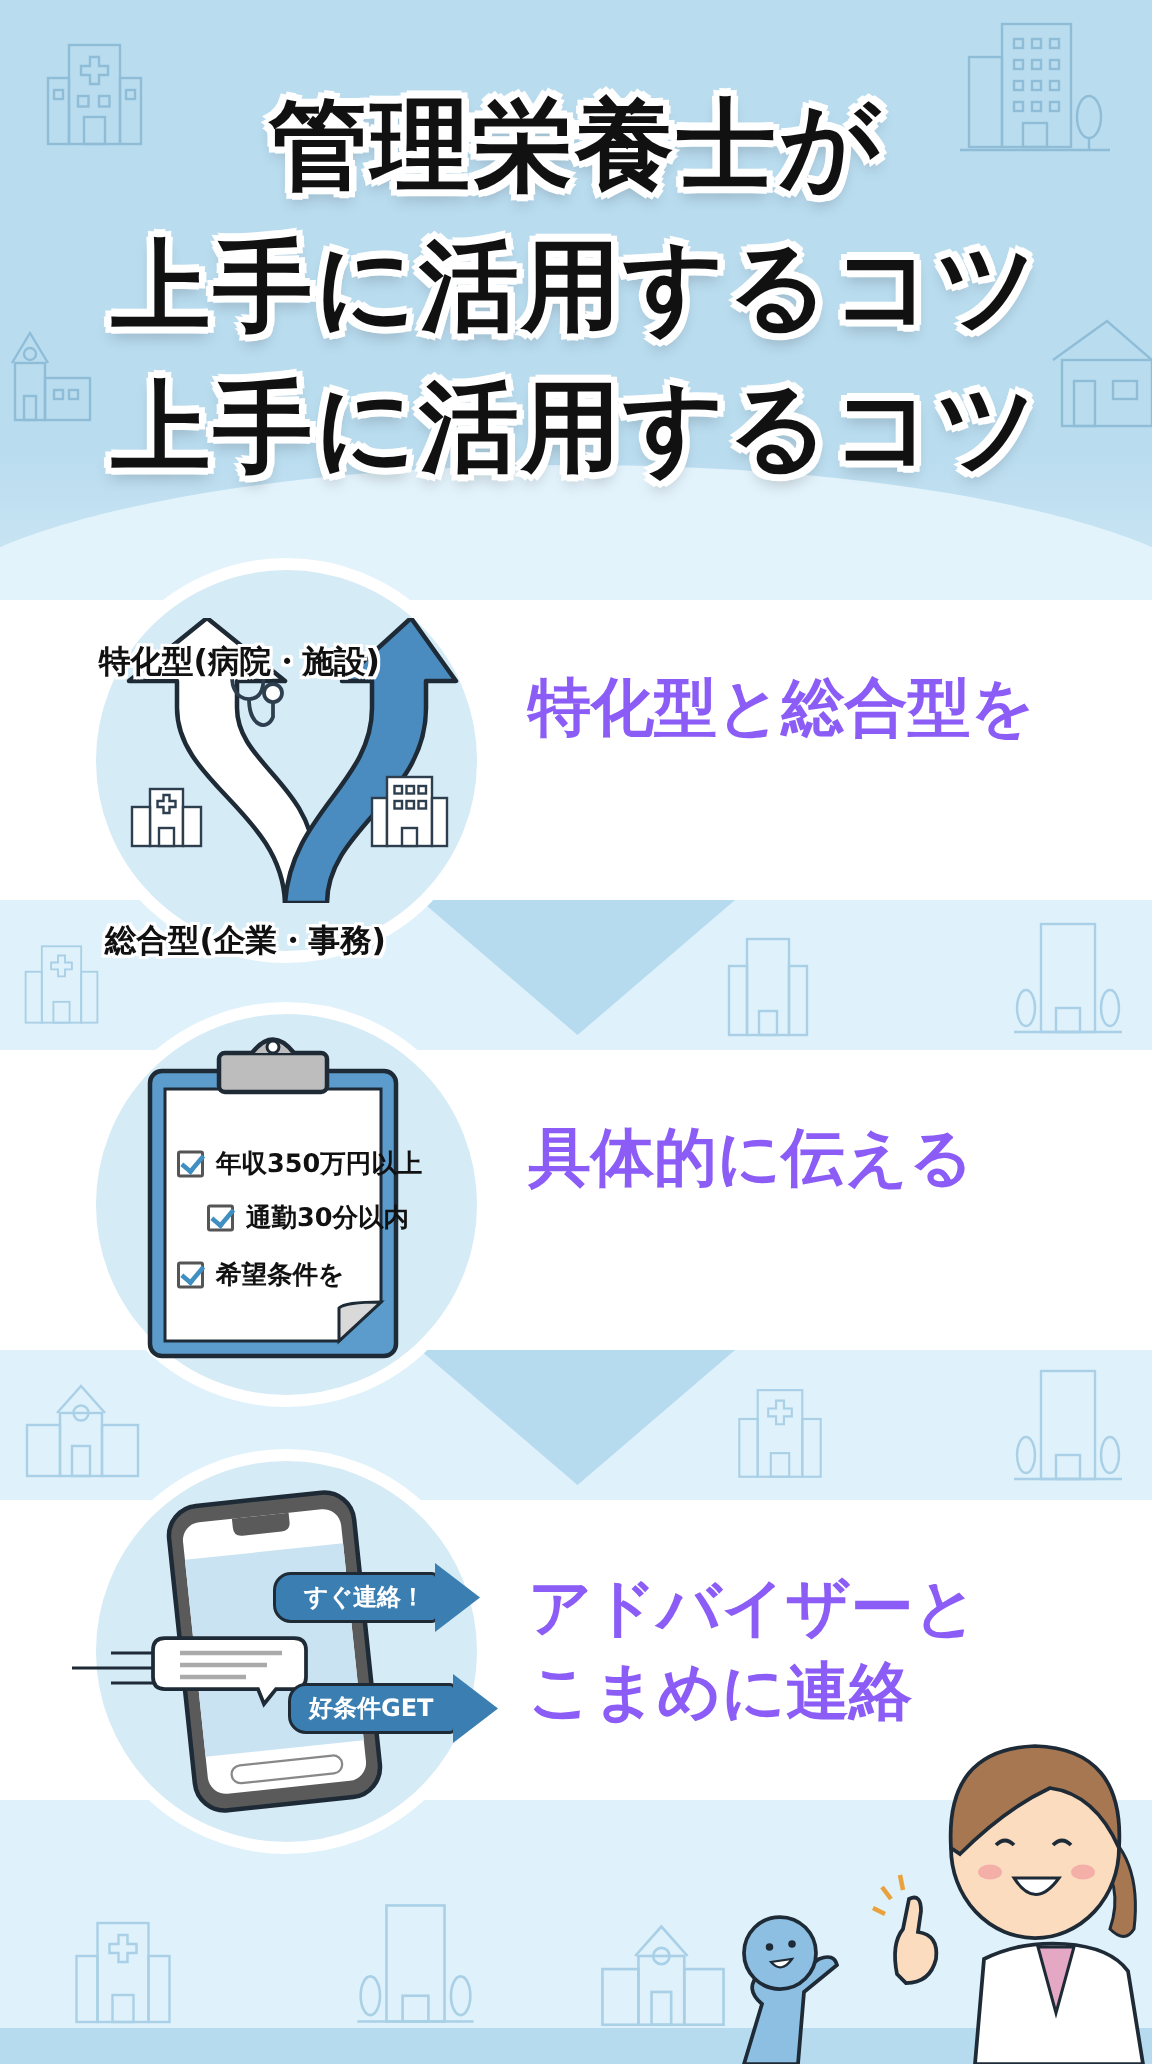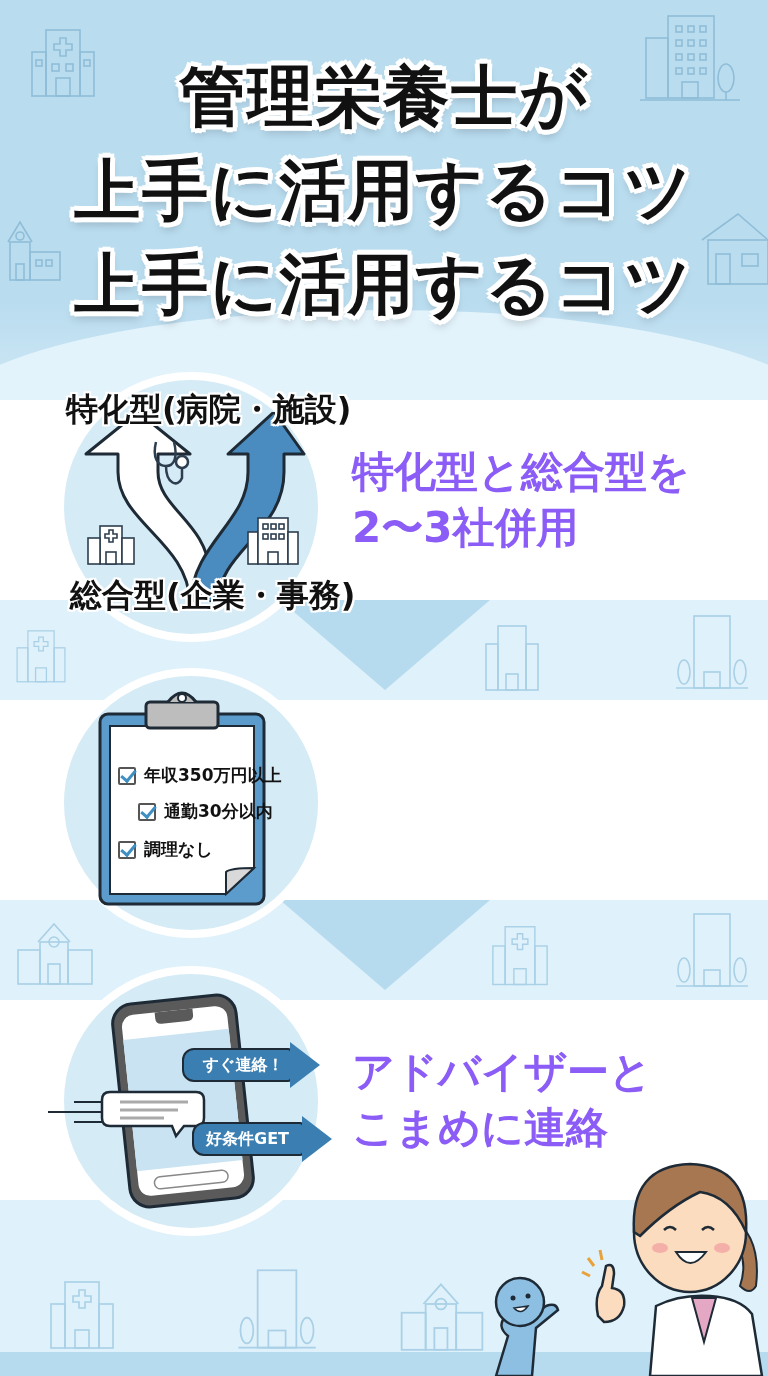--- a/index.html
+++ b/index.html
@@ -28,22 +28,22 @@
     border-top: 90px solid #b6dbef; z-index: 2; }
 
   .circle { position:absolute; border-radius:50%; background:#d5ebf6; border: 8px solid #ffffff; z-index: 3; }
 
   .step-text { position:absolute; left:352px; font-weight: 900; font-size: 42px; line-height: 56px; color:#8b5cf6; z-index: 4; }
   .step-text span { display:block; }
 
   .deco { position:absolute; z-index: 1; }
   .deco svg { display:block; }
 
-  .label-outline { position:absolute; font-weight: 900; font-size: 32px; color:#111; z-index: 6; white-space: nowrap;
-    text-shadow: 2px 0 0 #fff, -2px 0 0 #fff, 0 2px 0 #fff, 0 -2px 0 #fff, 2px 2px 0 #fff, -2px -2px 0 #fff, 2px -2px 0 #fff, -2px 2px 0 #fff; }
+  .label-outline { position:absolute; font-weight: 900; font-size: 21px; color:#111; z-index: 6; white-space: nowrap;
+    text-shadow: 2px 0 0 #fff, -2px 0 0 #fff, 0 2px 0 #fff, 0 -2px 0 #fff, 2px 2px 0 #fff, -2px -2px 0 #fff, 2px -2px 0 #fff, -2px 2px 0 #fff; margin-top: 39px; }
 
   .check-item { position:absolute; left:118px; font-weight: 800; font-size: 17px; color:#111; display:flex; align-items:center; gap:8px; z-index:6; }
   .checkbox { width:18px; height:18px; border:2px solid #555; border-radius:2px; position:relative; background:#fff; }
   .checkbox::after { content:""; position:absolute; left:4px; top:-2px; width:6px; height:12px; border-right:3px solid #3f8fc2; border-bottom:3px solid #3f8fc2; transform: rotate(40deg); }
 
   .chat-arrow { position:absolute; z-index:6; }
   .chat-arrow .body { position:absolute; left:0; top:6px; height:34px; background:#3b7fb2; border:2px solid #1e2b36; border-radius:12px 4px 4px 12px;
     color:#fff; font-weight: 800; font-size:16px; line-height:30px; padding-left:12px; }
   .chat-arrow .head { position:absolute; top:0; width:0; height:0; border-top:23px solid transparent; border-bottom:23px solid transparent; border-left:30px solid #3b7fb2; }
 </style>
@@ -248,21 +248,20 @@
         <rect x="25" y="18" width="5" height="5"></rect>
         <rect x="33" y="18" width="5" height="5"></rect>
       <rect x="22" y="36" width="10" height="12"></rect>
     </svg>
   </div>
   <div class="label-outline" style="left:66px;top:388px;">特化型(病院・施設)</div>
   <div class="label-outline" style="left:70px;top:574px;">総合型(企業・事務)</div>
 
   <div class="step-text" style="top:444px;">
     <span>特化型と総合型を</span>
-    <span>2〜3社併用</span>
   </div>
 </section>
 
 <section>
   <div class="circle" style="left:56px;top:668px;width:270px;height:270px;"></div>
   <div class="deco" style="left:96px;top:688px;z-index:4;">
     <svg width="172" height="220" viewBox="0 0 172 220">
       <rect x="4" y="26" width="164" height="190" rx="8" fill="#5b9ccc" stroke="#1e2b36" stroke-width="3"></rect>
       <path d="M14 38 H158 V180 L130 206 H14 Z" fill="#ffffff" stroke="#1e2b36" stroke-width="2"></path>
       <path d="M130 206 L130 184 Q134 180 158 180 Z" fill="#d9d9d9" stroke="#1e2b36" stroke-width="2"></path>
@@ -274,24 +273,25 @@
   <div class="check-item" style="top:764px;">
     <span class="checkbox"></span>
     <span>年収350万円以上</span>
   </div>
   <div class="check-item" style="top:800px;padding-left:20px;">
     <span class="checkbox"></span>
     <span>通勤30分以内</span>
   </div>
   <div class="check-item" style="top:838px;">
     <span class="checkbox"></span>
-    <span>調理なし</span>
+    <span>希望条件を</span>
   </div>
 
   <div class="step-text" style="top:744px;">
+    <span>具体的に伝える</span>
   </div>
 </section>
 
 <section>
   <div class="circle" style="left:56px;top:966px;width:270px;height:270px;"></div>
   <div class="deco" style="left:118px;top:996px;z-index:4;transform:rotate(-6deg);">
     <svg width="130" height="210" viewBox="0 0 130 210">
       <rect x="3" y="3" width="124" height="204" rx="20" fill="#5a5a5a" stroke="#1e2b36" stroke-width="3"></rect>
       <rect x="12" y="14" width="106" height="182" rx="12" fill="#ffffff"></rect>
       <rect x="12" y="38" width="106" height="132" fill="#c9e3f3"></rect>

